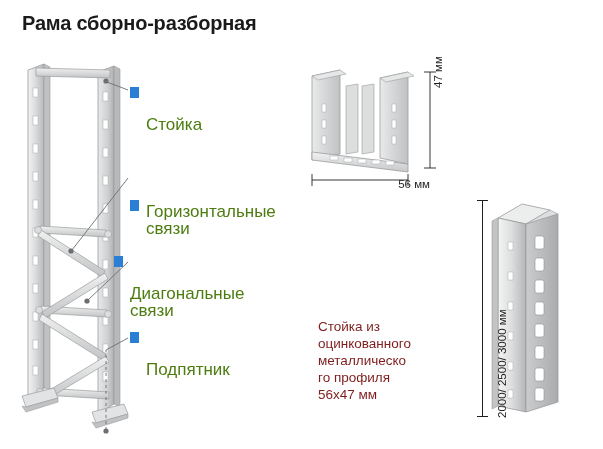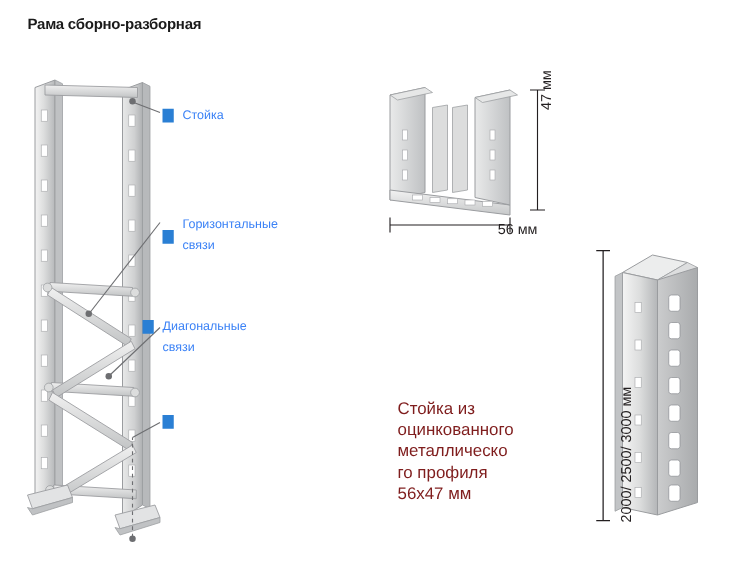--- a/index.html
+++ b/index.html
@@ -13,21 +13,21 @@
     position: relative;
     font-family: "Liberation Sans", sans-serif;
     color: #231f20;
     overflow: hidden;
   }
 
   .title {
     position: absolute;
     left: 22px;
     top: 12px;
-    font-size: 12px;
+    font-size: 20px;
     font-weight: bold;
     letter-spacing: -0.2px;
     color: #1a1a1a;
   }
 
   
   .frame-art {
     position: absolute;
     left: 14px;
     top: 58px;
@@ -43,24 +43,25 @@
     gap: 7px;
   }
   .callout .marker {
     width: 9px;
     height: 11px;
     background: #2a7fd4;
     flex: 0 0 auto;
     margin-top: 3px;
   }
   .callout .ctext {
-    font-size: 10px;
+    font-size: 17px;
     line-height: 17px;
-    color: #3b82f6;
+    color: #4d7c0f;
     white-space: pre-line;
+    margin-top: 32px;
   }
 
   .callout-1 { left: 130px; top: 84px; }
   .callout-2 { left: 130px; top: 171px; align-items: center; }
   .callout-3 { left: 114px; top: 253px; }
   .callout-4 { left: 130px; top: 329px; }
 
   
   .profile-art {
     position: absolute;
@@ -241,20 +242,21 @@
   <span class="ctext">Горизонтальные
 связи</span>
 </div>
 <div class="callout callout-3">
   <span class="marker"></span>
   <span class="ctext">Диагональные
 связи</span>
 </div>
 <div class="callout callout-4">
   <span class="marker"></span>
+  <span class="ctext">Подпятник</span>
 </div>
 
 <div class="profile-art">
   <svg width="150" height="120" viewBox="0 0 150 120" xmlns="http://www.w3.org/2000/svg">
     <defs>
       <linearGradient id="gp1" x1="0" y1="0" x2="0" y2="1">
         <stop offset="0%" stop-color="#f2f2f2"></stop>
         <stop offset="100%" stop-color="#c6c8c9"></stop>
       </linearGradient>
       <linearGradient id="gp2" x1="0" y1="0" x2="1" y2="0">

